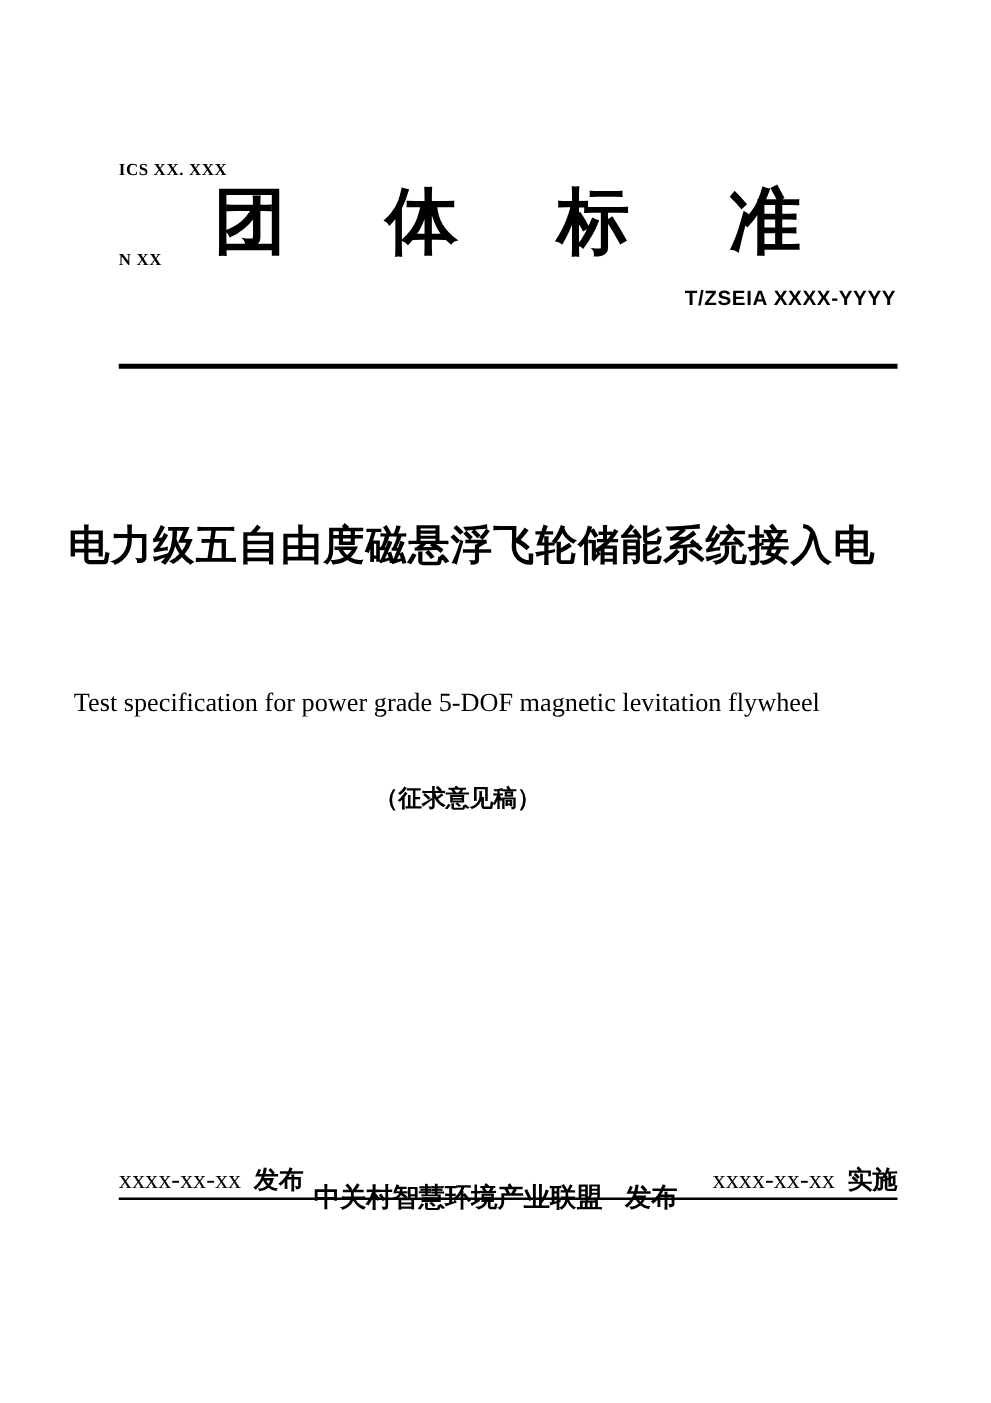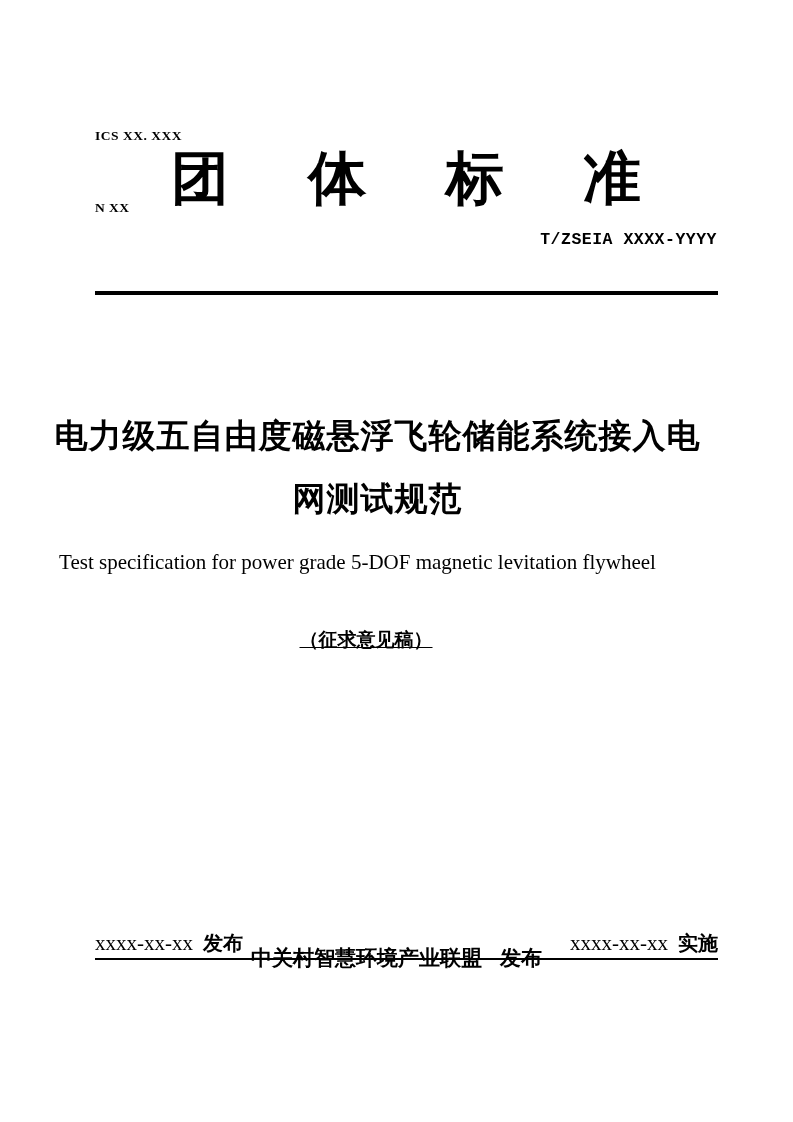--- a/index.html
+++ b/index.html
@@ -42,21 +42,21 @@
     font-weight: bold;
     font-size: 58px;
     line-height: 62px;
   }
 
   
   .std-number {
     position: absolute;
     right: 76px;
     top: 230px;
-    font-family: Liberation Mono, monospace;
+    font-family: Liberation Sans, sans-serif;
     font-weight: bold;
     font-size: 16.5px;
     letter-spacing: 0.5px;
   }
 
   
   .top-rule {
     position: absolute;
     left: 95px;
     top: 291px;
@@ -96,21 +96,20 @@
   .draft-note {
     position: absolute;
     left: 0;
     top: 626px;
     width: 732px;
     text-align: center;
     font-family: "Liberation Sans", sans-serif;
     font-weight: 600;
     font-size: 19px;
     line-height: 28px;
-    text-decoration: underline;
   }
 
   
   .date-row {
     position: absolute;
     left: 95px;
     top: 930px;
     width: 623px;
     display: flex;
     justify-content: space-between;
@@ -159,21 +158,20 @@
     <span>标</span>
     <span>准</span>
   </div>
 
   <div class="std-number">T/ZSEIA XXXX-YYYY</div>
 
   <div class="top-rule"></div>
 
   <div class="title-cn">
     <div>电力级五自由度磁悬浮飞轮储能系统接入电</div>
-    <div>网测试规范</div>
   </div>
 
   <div class="title-en">
     <div>Test specification for power grade 5-DOF magnetic levitation flywheel</div>
   </div>
 
   <div class="draft-note">（征求意见稿）</div>
 
   <div class="date-row">
     <span class="date-cell">

